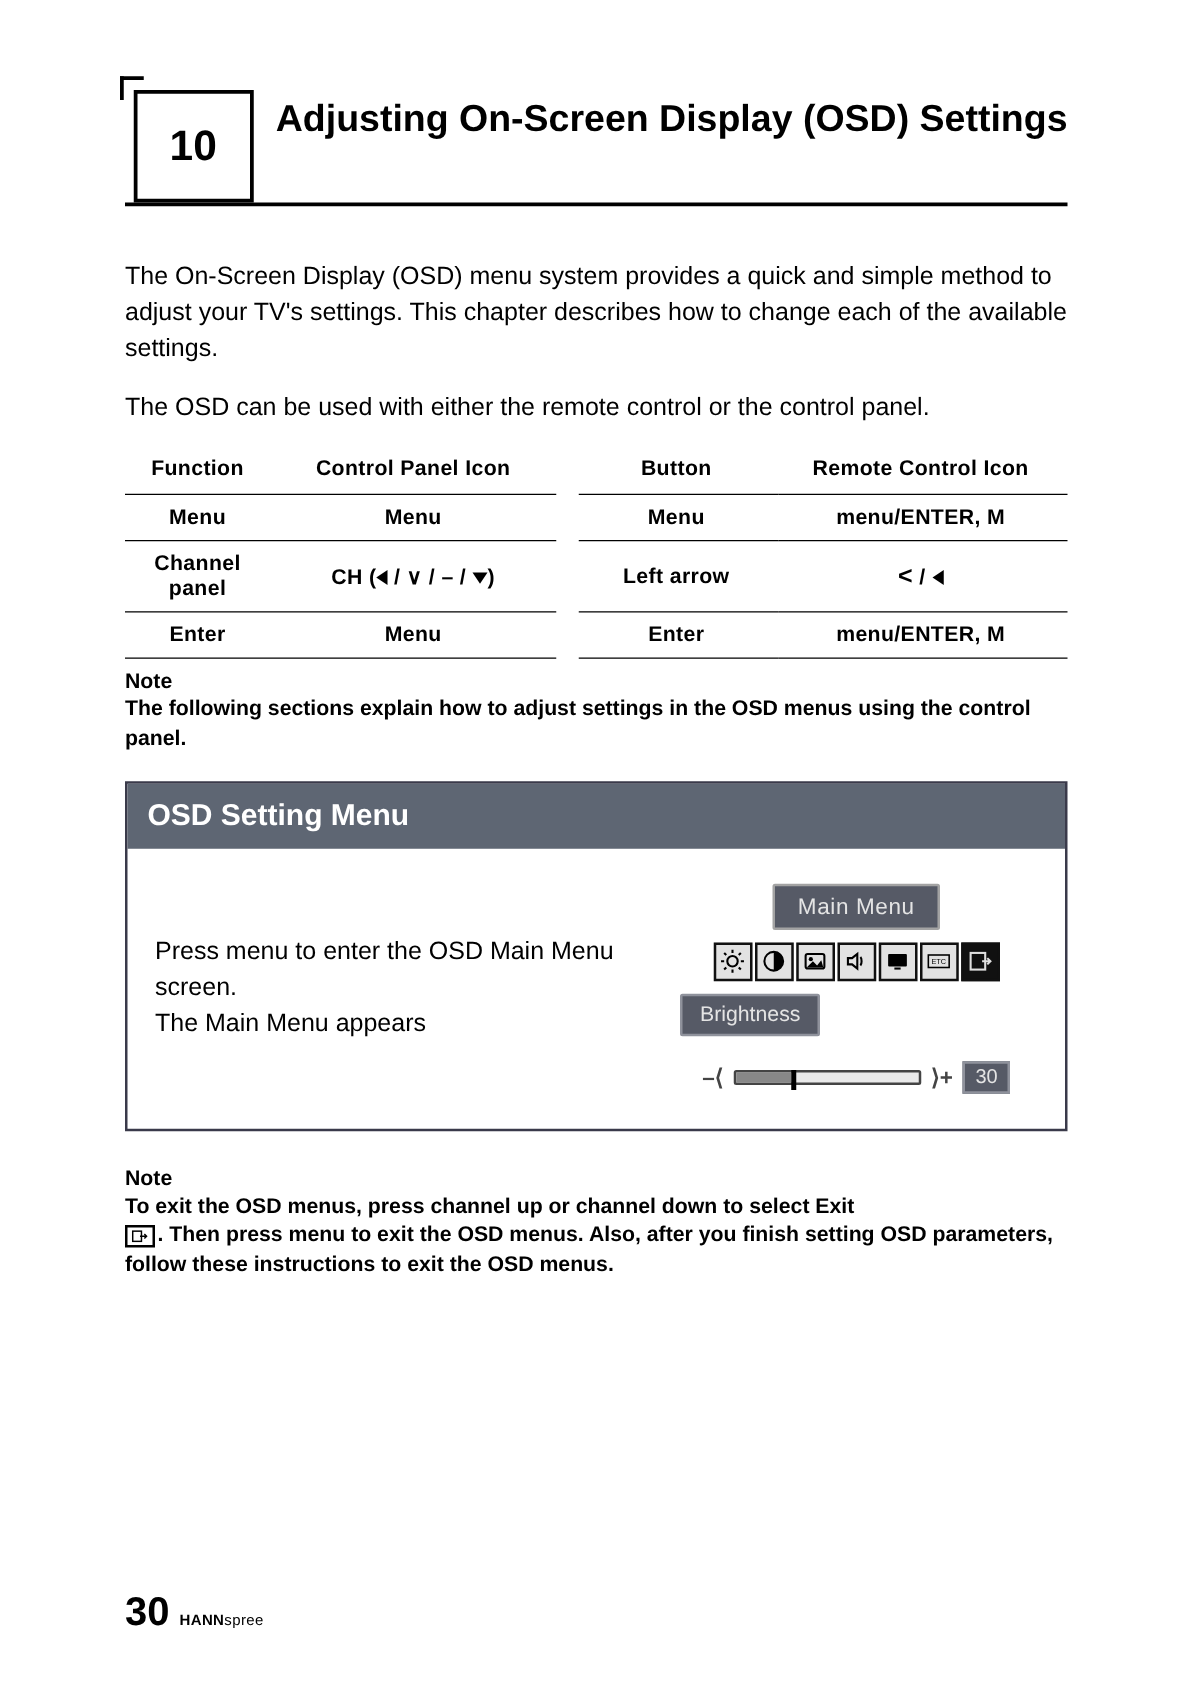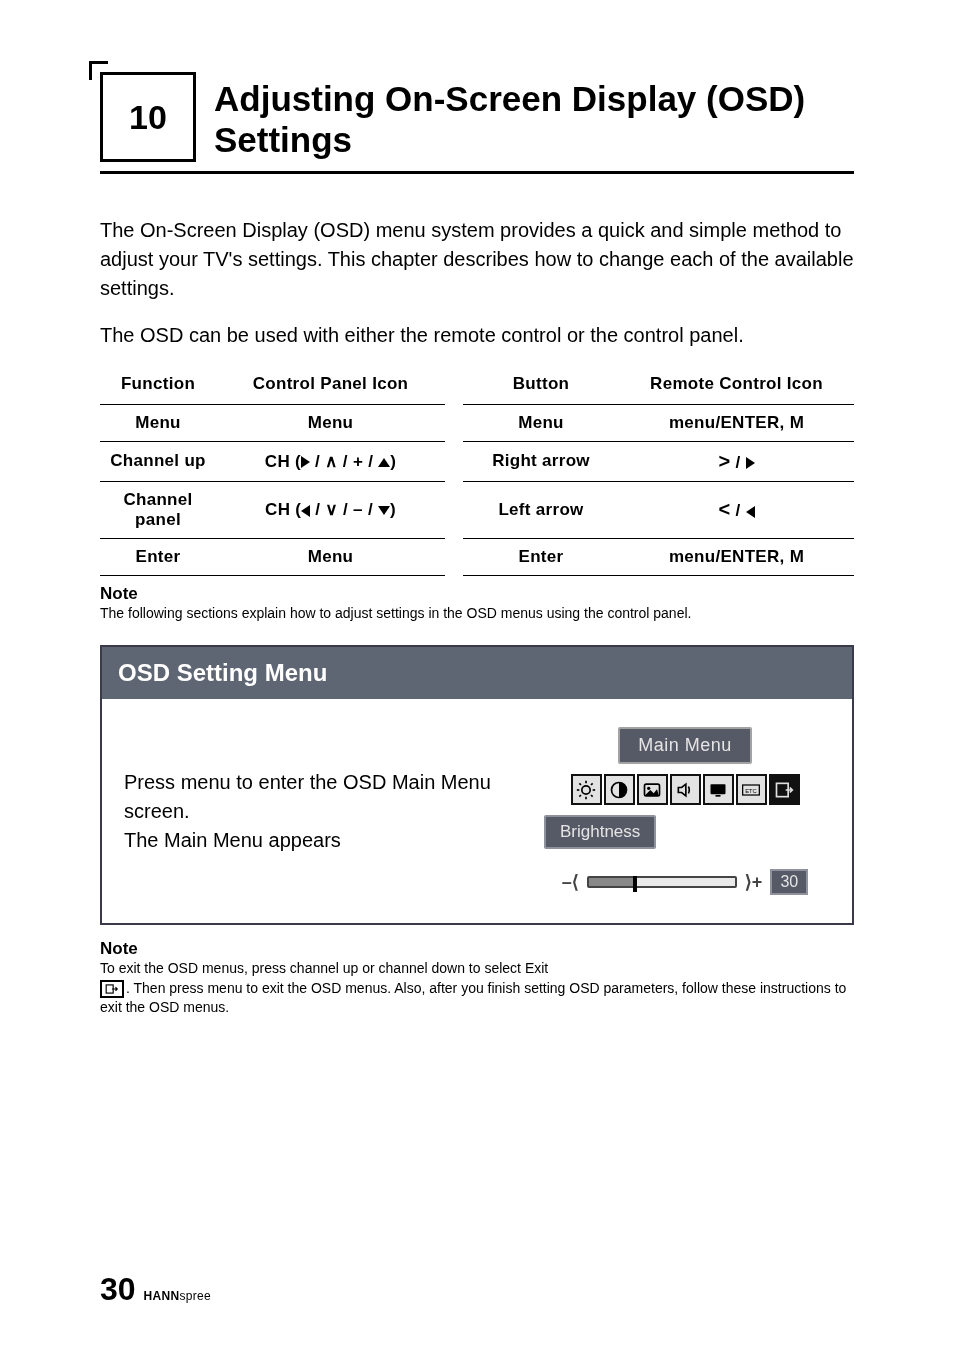--- a/index.html
+++ b/index.html
@@ -36,21 +36,21 @@
       content: "";
       position: absolute;
       top: -14px;
       left: -14px;
       width: 16px;
       height: 16px;
       border-top: 3px solid #000;
       border-left: 3px solid #000;
     }
     .chapter-title {
-      font-size: 35px;
+      font-size: 30px;
       font-weight: 900;
       line-height: 1.18;
       padding-top: 6px;
       padding-bottom: 10px;
     }
     .intro-para {
       font-size: 20px;
       line-height: 1.45;
       margin-bottom: 18px;
     }
@@ -80,28 +80,28 @@
       width: 18px;
       border: none !important;
       background: #fff;
     }
     .note-label {
       font-weight: bold;
       font-size: 17px;
       margin-top: 8px;
     }
     .note-body {
-      font-weight: normal;
-      font-size: 14px;
+      font-weight: bold;
+      font-size: 17px;
       line-height: 1.4;
     }
     .section-panel {
       border: 2px solid #3a3a4a;
       margin-top: 22px;
-      margin-bottom: 14px;
+      margin-bottom: 28px;
     }
     .section-panel-header {
       background: #5e6673;
       color: #fff;
       font-size: 24px;
       font-weight: bold;
       padding: 12px 16px;
     }
     .section-panel-body {
       display: flex;
@@ -262,31 +262,20 @@
   </thead>
   <tbody>
     <tr>
       <td>Menu</td>
       <td>Menu</td>
       <td class="col-gap"></td>
       <td>Menu</td>
       <td>menu/ENTER, M</td>
     </tr>
     <tr>
-      <td>Channel up</td>
-      <td>
-        <span>CH (</span><span class="tri tri-right"></span><span> / </span><span style="font-weight:bold">∧</span><span> / + / </span><span class="tri tri-up"></span><span>)</span>
-      </td>
-      <td class="col-gap"></td>
-      <td>Right arrow</td>
-      <td>
-        <span style="font-size:20px;font-weight:bold;">&gt;</span><span> / </span><span class="tri tri-right"></span>
-      </td>
-    </tr>
-    <tr>
       <td>Channel panel</td>
       <td>
         <span>CH (</span><span class="tri tri-left"></span><span> / </span><span style="font-weight:bold">∨</span><span> / – / </span><span class="tri tri-down"></span><span>)</span>
       </td>
       <td class="col-gap"></td>
       <td>Left arrow</td>
       <td>
         <span style="font-size:20px;font-weight:bold;">&lt;</span><span> / </span><span class="tri tri-left"></span>
       </td>
     </tr>

